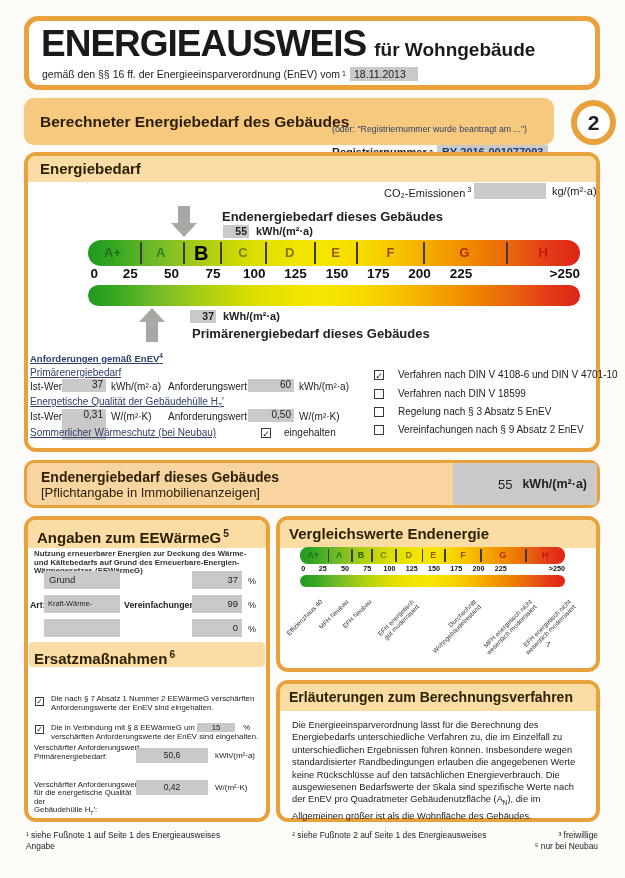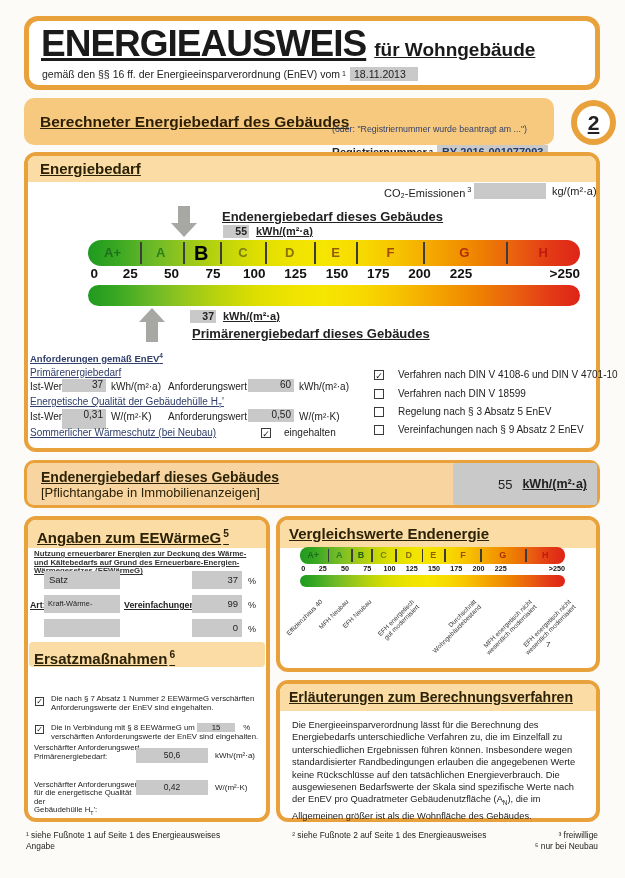--- a/index.html
+++ b/index.html
@@ -1,19 +1,19 @@
 <!DOCTYPE html>
 <html><head>
 <meta charset="utf-8">
 <style>
   html,body{margin:0;padding:0;background:#e8e6e2;}
   .page{position:relative;width:625px;height:878px;margin:0 auto;background:#fcfbf8;
         font-family:"Liberation Sans","DejaVu Sans",sans-serif;color:#222;overflow:hidden;}
   .abs{position:absolute;}
-  .b{font-weight:bold;text-decoration:underline;}
+  .b{font-weight:bold;}
   .u{text-decoration:underline;}
   .navy{color:#31406b;}
   .panel{border:4px solid #E9A13B;border-radius:12px;background:#fff;box-sizing:border-box;}
   .band{background:#F6C97E;border-radius:10px;box-sizing:border-box;}
   .phead{background:#FBDCA4;border-radius:8px 8px 0 0;}
   .gbox{background:#C9C9C9;color:#222;box-sizing:border-box;}
   .grad{background:linear-gradient(90deg,#1f9a1f 0%,#3aa822 6%,#6cb928 13%,#97c71c 20%,#bdd40b 27%,
         #ddde00 34%,#f0e400 42%,#f6e600 48%,#f7d900 56%,#f7c300 63%,#f4a300 71%,#ef8300 79%,
         #e95f10 87%,#e33a16 94%,#de2417 100%);}
   .cls{position:absolute;top:0;transform:translateX(-50%);font-weight:bold;font-size:13px;line-height:26px;}
@@ -153,21 +153,21 @@
   <div class="abs" style="left:111px;top:381px;font-size:10px;">kWh/(m²·a)</div>
   <div class="abs" style="left:168px;top:381px;font-size:10px;">Anforderungswert</div>
   <div class="abs gbox" style="left:248px;top:379px;width:46px;height:13px;font-size:10px;text-align:right;padding-right:3px;">60</div>
   <div class="abs" style="left:299px;top:381px;font-size:10px;">kWh/(m²·a)</div>
 
   <div class="abs u navy" style="left:30px;top:396px;font-size:10px;">
     <span>Energetische Qualität der Gebäudehülle H</span><sub>T</sub><span>'</span>
   </div>
 
   <div class="abs" style="left:30px;top:411px;font-size:10px;">Ist-Wert</div>
-  <div class="abs gbox" style="left:62px;top:409px;width:44px;height:20px;font-size:10px;text-align:right;padding-right:3px;">0,31</div>
+  <div class="abs gbox" style="left:62px;top:409px;width:44px;height:31px;font-size:10px;text-align:right;padding-right:3px;">0,31</div>
   <div class="abs" style="left:111px;top:411px;font-size:10px;">W/(m²·K)</div>
   <div class="abs" style="left:168px;top:411px;font-size:10px;">Anforderungswert</div>
   <div class="abs gbox" style="left:248px;top:409px;width:46px;height:13px;font-size:10px;text-align:right;padding-right:3px;">0,50</div>
   <div class="abs" style="left:299px;top:411px;font-size:10px;">W/(m²·K)</div>
 
   <div class="abs u navy" style="left:30px;top:427px;font-size:10px;">Sommerlicher Wärmeschutz (bei Neubau)</div>
   <div class="abs cb" style="left:261px;top:428px;">✓</div>
   <div class="abs" style="left:284px;top:427px;font-size:10px;">eingehalten</div>
 
   <div class="abs cb" style="left:374px;top:370px;">✓</div>
@@ -190,21 +190,21 @@
 
   <div class="abs panel" style="left:24px;top:516px;width:246px;height:306px;">
     <div class="phead" style="height:28px;">
       <span class="b" style="font-size:15px;margin-left:9px;line-height:28px;color:#2b2208;">
         <span>Angaben zum EEWärmeG</span><sup style="margin-left:2px;">5</sup>
       </span>
     </div>
   </div>
   <div class="abs b pre" style="left:34px;top:550px;width:226px;font-size:7.8px;line-height:8.6px;color:#333;">Nutzung erneuerbarer Energien zur Deckung des Wärme- und Kältebedarfs auf Grund des Erneuerbare-Energien-Wärmegesetzes (EEWärmeG)</div>
 
-  <div class="abs gbox" style="left:44px;top:571px;width:76px;height:18px;font-size:9.5px;line-height:18px;padding-left:5px;">Satz</div>
+  <div class="abs gbox" style="left:44px;top:571px;width:76px;height:18px;font-size:9.5px;line-height:18px;padding-left:5px;">Grund</div>
   <div class="abs gbox" style="left:192px;top:571px;width:50px;height:18px;font-size:9.5px;line-height:18px;text-align:right;padding-right:4px;">37</div>
   <div class="abs" style="left:248px;top:576px;font-size:9px;">%</div>
 
   <div class="abs b" style="left:30px;top:600px;font-size:8.8px;">Art:</div>
   <div class="abs gbox" style="left:44px;top:595px;width:76px;height:18px;font-size:7.4px;line-height:18px;padding-left:4px;">Kraft-Wärme-Kopplung</div>
   <div class="abs b" style="left:124px;top:600px;font-size:8.8px;">Vereinfachungen:</div>
   <div class="abs gbox" style="left:192px;top:595px;width:50px;height:18px;font-size:9.5px;line-height:18px;text-align:right;padding-right:4px;">99</div>
   <div class="abs" style="left:248px;top:600px;font-size:9px;">%</div>
 
   <div class="abs gbox" style="left:44px;top:619px;width:76px;height:18px;"></div>

